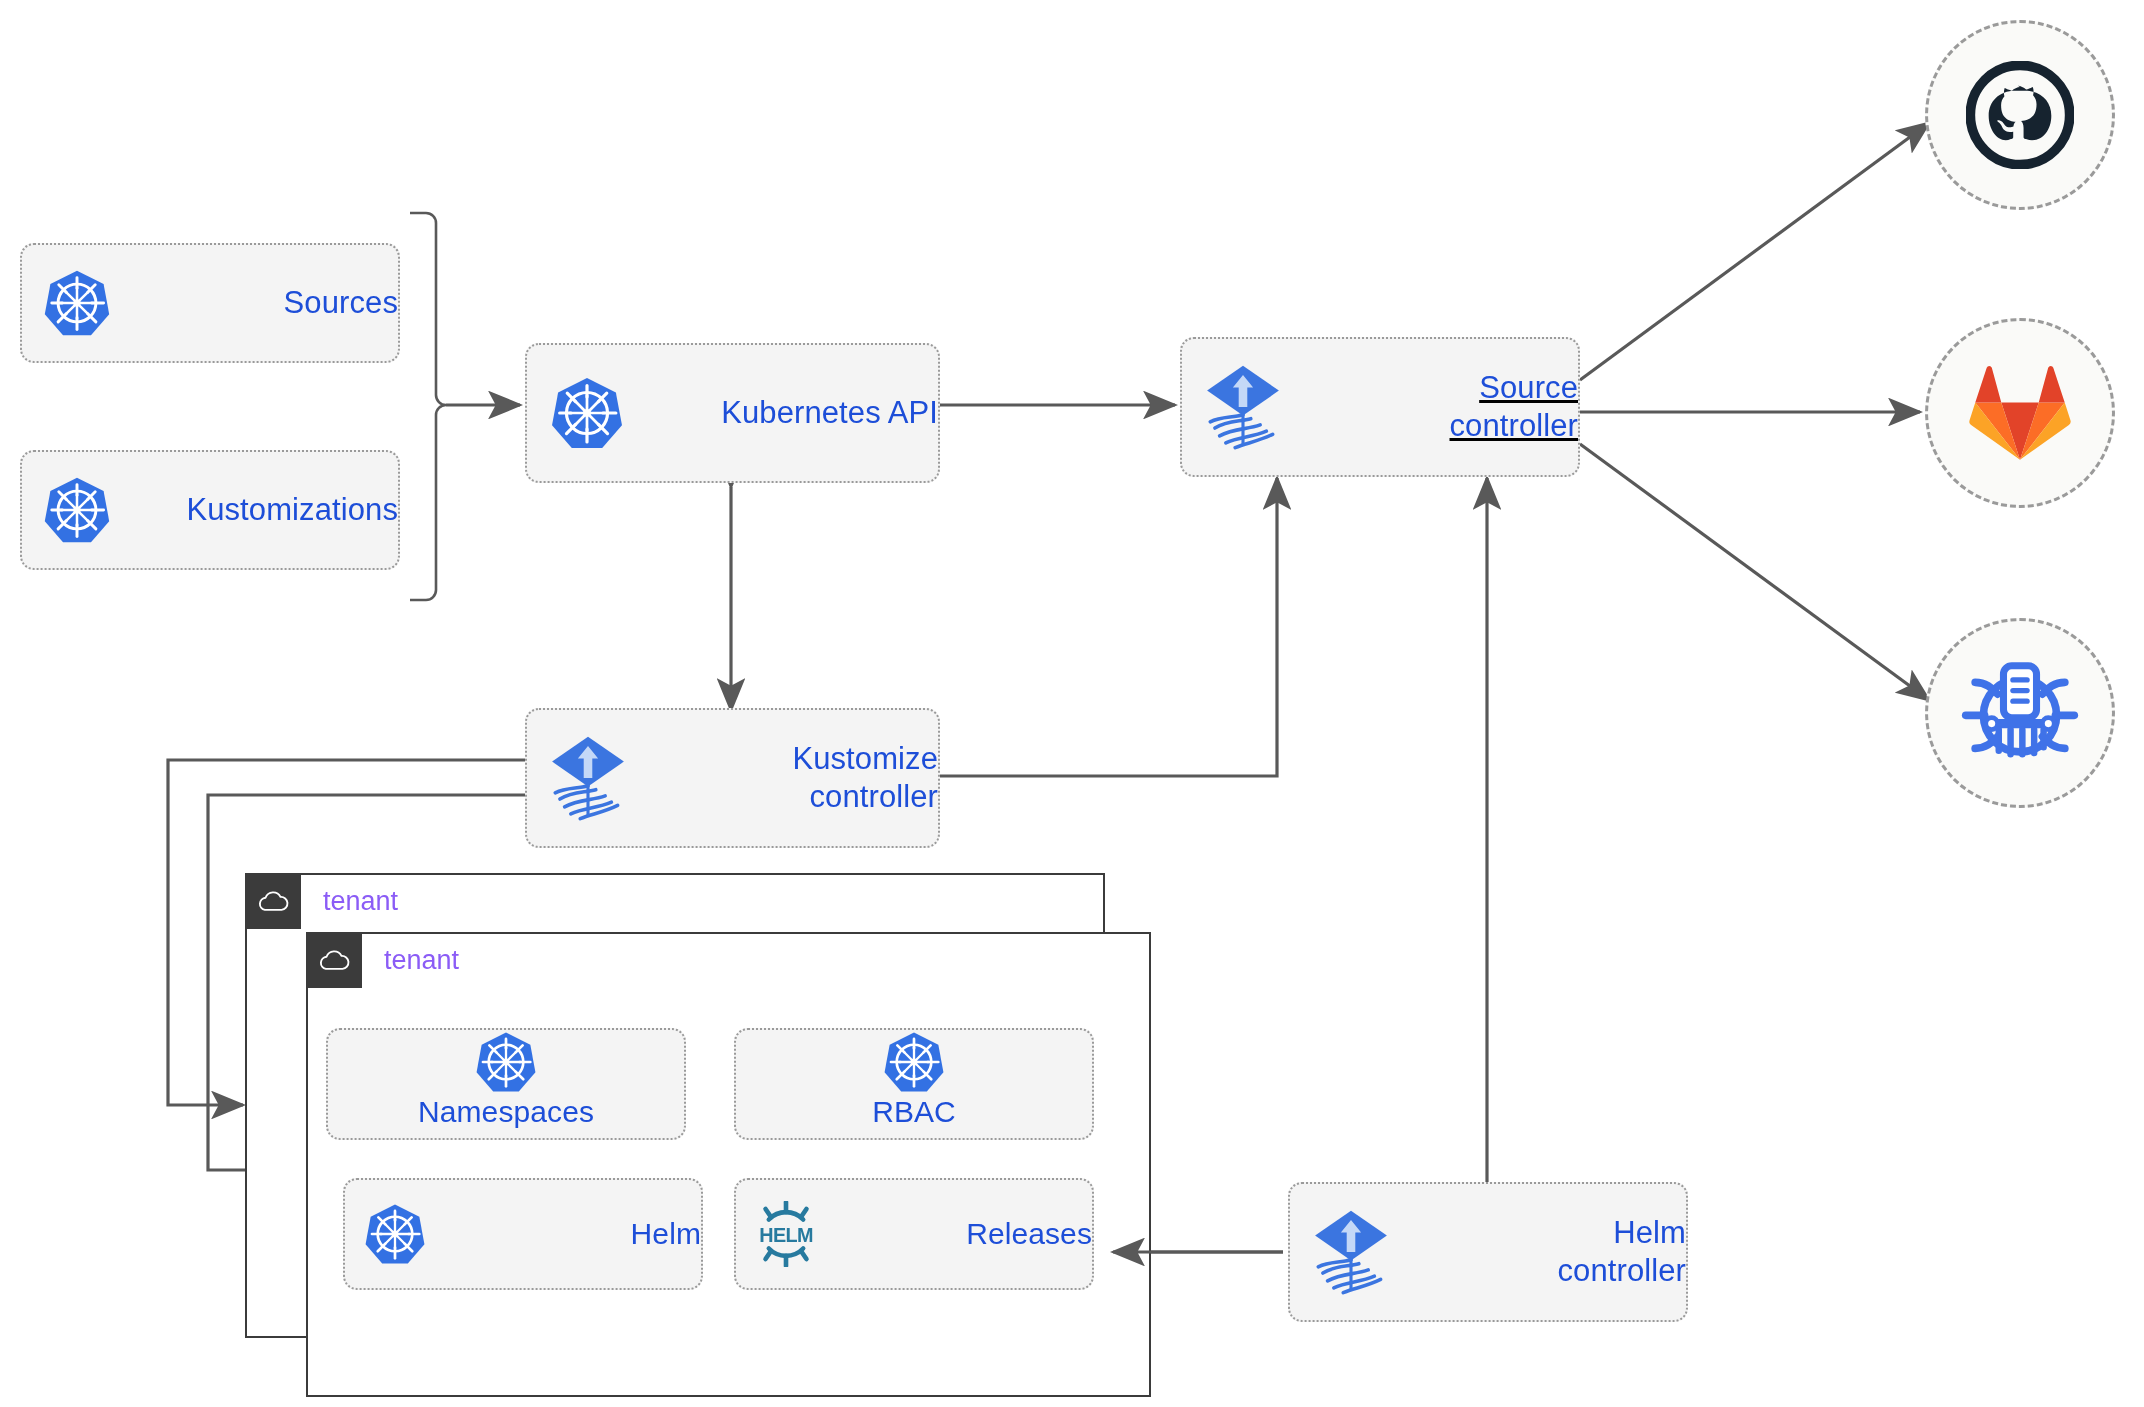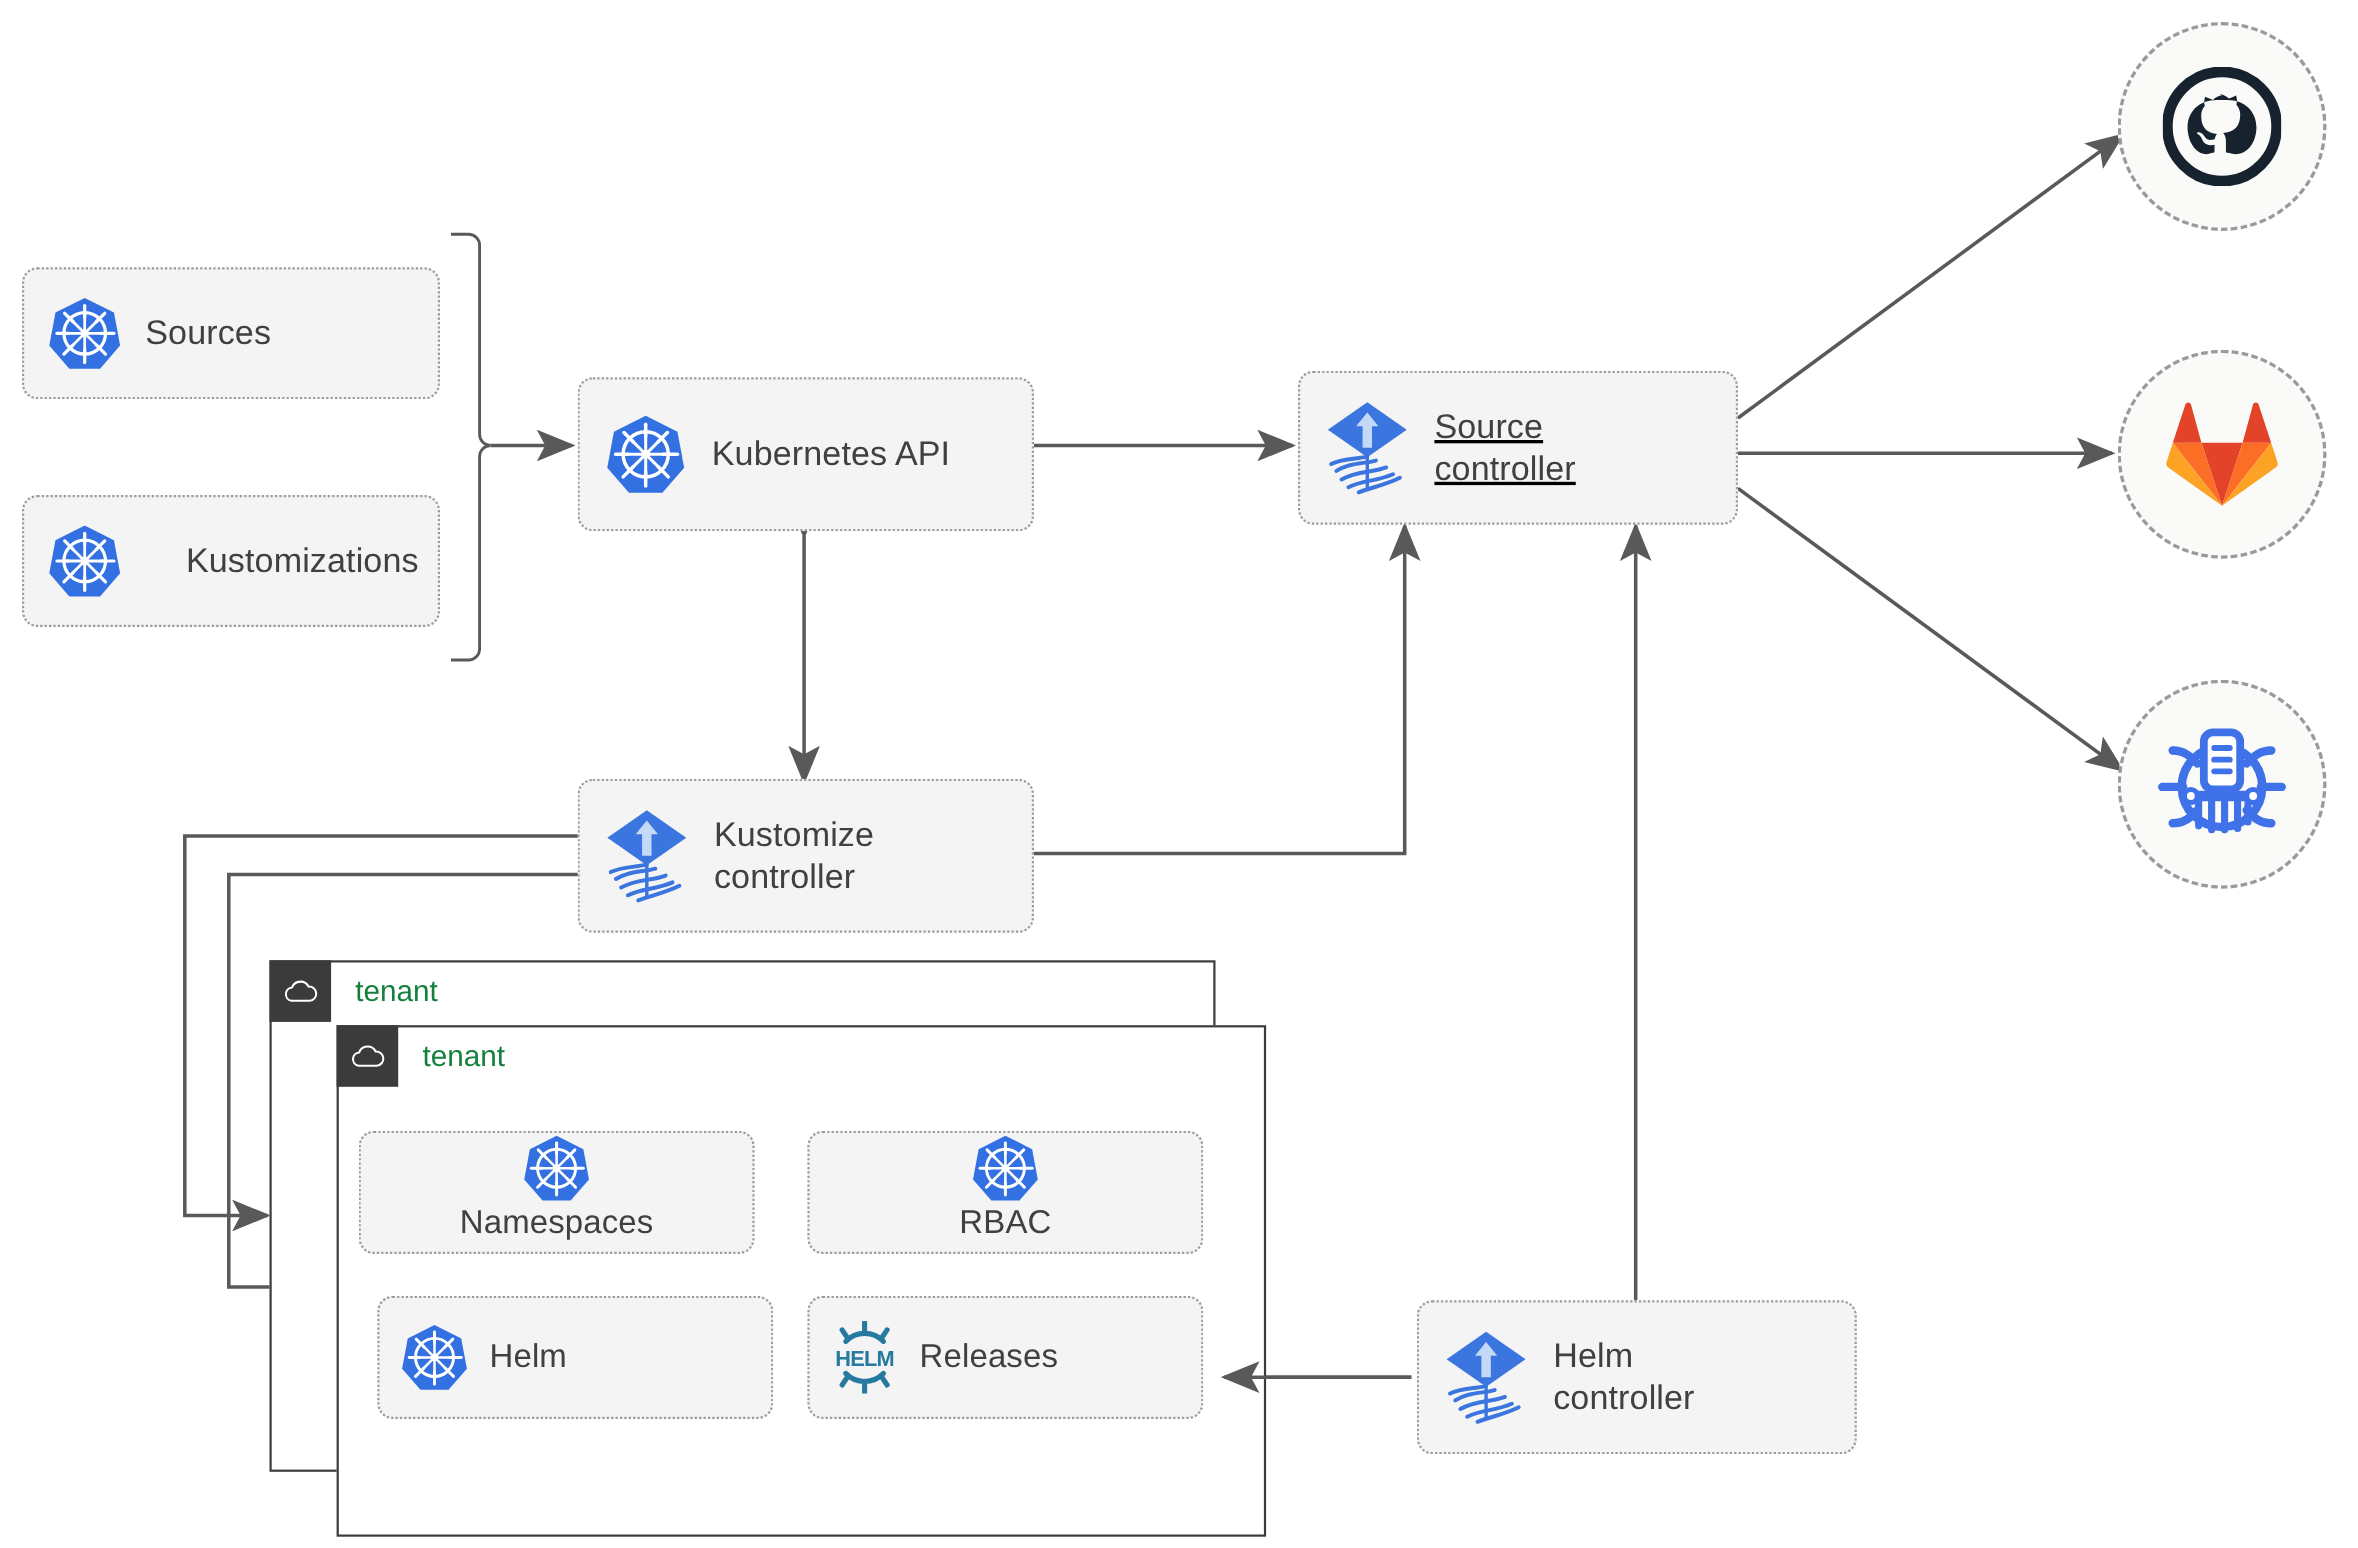--- a/index.html
+++ b/index.html
@@ -17,22 +17,22 @@
     background: #f4f4f4;
     border: 2px dotted #9a9a9a;
     border-radius: 14px;
     display: flex;
     align-items: center;
     z-index: 4;
   }
   .node .ic { flex: 0 0 auto; display: flex; align-items: center; justify-content: center; }
   .node .lbl {
     flex: 1 1 auto;
-    text-align: left;
-    color: #404040;
+    text-align: right;
+    color: #1d4ed8;
     font-size: 31px;
     line-height: 1.22;
     white-space: pre-line;
     letter-spacing: .1px;
   }
   .node.small .lbl { font-size: 30px; }
 
   
   .circ {
     position: absolute;
@@ -58,21 +58,21 @@
     align-items: center;
     z-index: 5;
   }
   .tenant .tbadge {
     width: 56px; height: 56px;
     background: #3b3b3b;
     display: flex; align-items: center; justify-content: center;
   }
   .tenant .tname {
     font-size: 27px;
-    color: #15803d;
+    color: #8b5cf6;
     padding-left: 22px;
     white-space: nowrap;
   }
 
   svg.wires { position: absolute; inset: 0; width: 2144px; height: 1407px; z-index: 2; pointer-events: none; }
   svg.wires.front { z-index: 6; }
   .ln { fill: none; stroke: #595959; stroke-width: 3.2; }
   .ln2 { fill: none; stroke: #595959; stroke-width: 2.6; }
 </style>
 </head>

